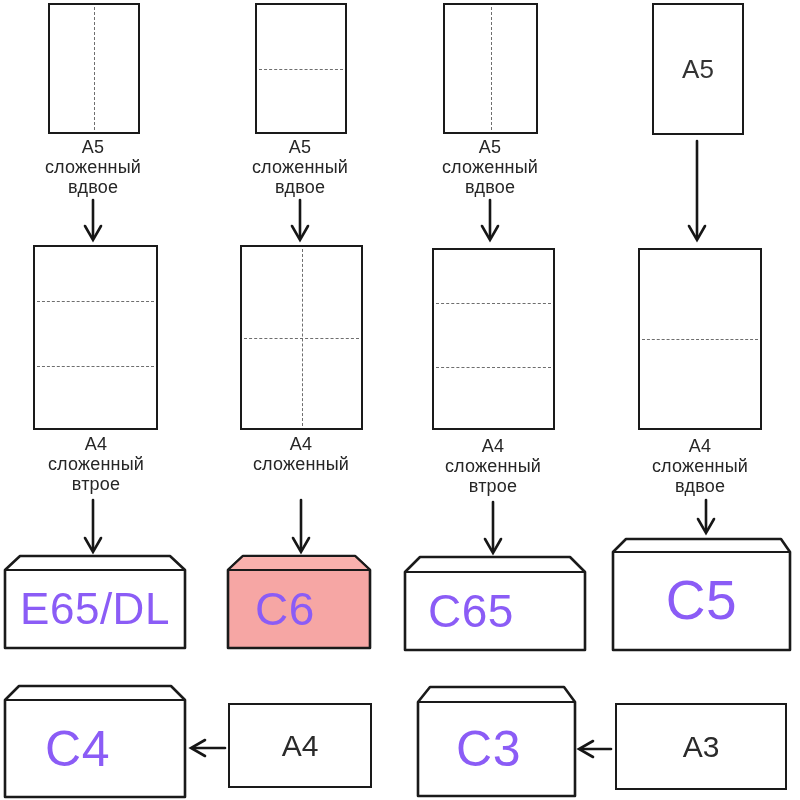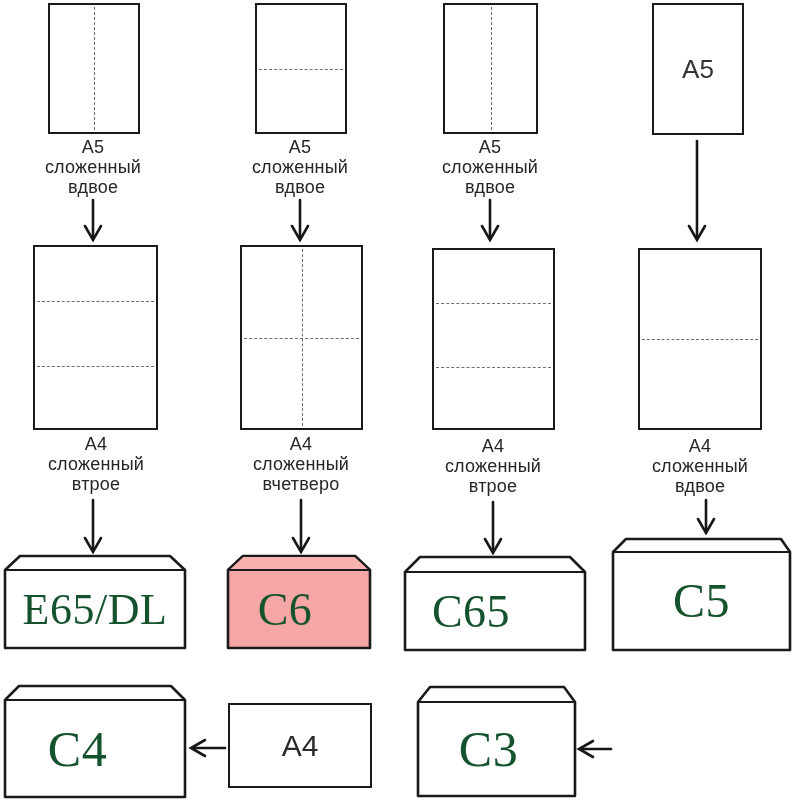--- a/index.html
+++ b/index.html
@@ -34,23 +34,22 @@
     display: flex;
     align-items: center;
     justify-content: center;
     color: #333333;
   }
   .env-label {
     position: absolute;
     display: flex;
     align-items: center;
     justify-content: center;
-    color: #14532d;
+    color: #8b5cf6;
     letter-spacing: 0.5px;
-    font-family: Liberation Serif, serif;
   }
   .paper-box {
     position: absolute;
     background: #ffffff;
     border: 2px solid #1a1a1a;
     display: flex;
     align-items: center;
     justify-content: center;
     font-size: 30px;
     color: #2a2a2a;
@@ -191,37 +190,39 @@
   </div>
 
   <div class="caption" style="left:26px;top:434px;width:140px">
     <div>А4</div>
     <div>сложенный</div>
     <div>втрое</div>
   </div>
   <div class="caption" style="left:231px;top:434px;width:140px">
     <div>А4</div>
     <div>сложенный</div>
-    <div>вчетверо</div>
   </div>
   <div class="caption" style="left:423px;top:436px;width:140px">
     <div>А4</div>
     <div>сложенный</div>
     <div>втрое</div>
   </div>
   <div class="caption" style="left:630px;top:436px;width:140px">
     <div>А4</div>
     <div>сложенный</div>
     <div>вдвое</div>
   </div>
 
   <div class="env-label" style="left:5px;top:570px;width:180px;height:78px;font-size:44px">E65/DL</div>
   <div class="env-label" style="left:228px;top:570px;width:114px;height:78px;font-size:46px">C6</div>
   <div class="env-label" style="left:381px;top:572px;width:180px;height:78px;font-size:46px">C65</div>
-  <div class="env-label" style="left:613px;top:552px;width:177px;height:96px;font-size:48px">C5</div>
+  <div class="env-label" style="left:613px;top:552px;width:177px;height:96px;font-size:55px">C5</div>
   <div class="env-label" style="left:5px;top:700px;width:145px;height:97px;font-size:50px">C4</div>
   <div class="env-label" style="left:418px;top:702px;width:141px;height:94px;font-size:50px">C3</div>
 
   <div class="paper-box" style="left:228px;top:703px;width:140px;height:81px">
     <span>А4</span>
   </div>
+  <div class="paper-box" style="left:615px;top:703px;width:168px;height:83px">
+    <span>А3</span>
+  </div>
 
 </div>
 
 </body></html>

